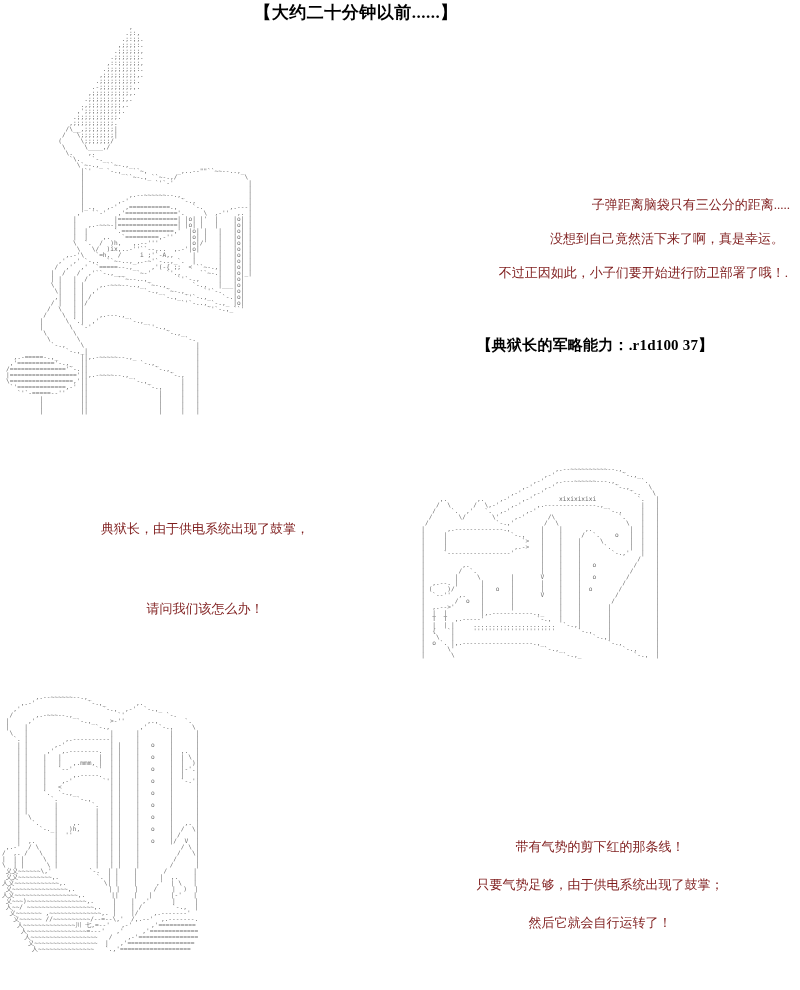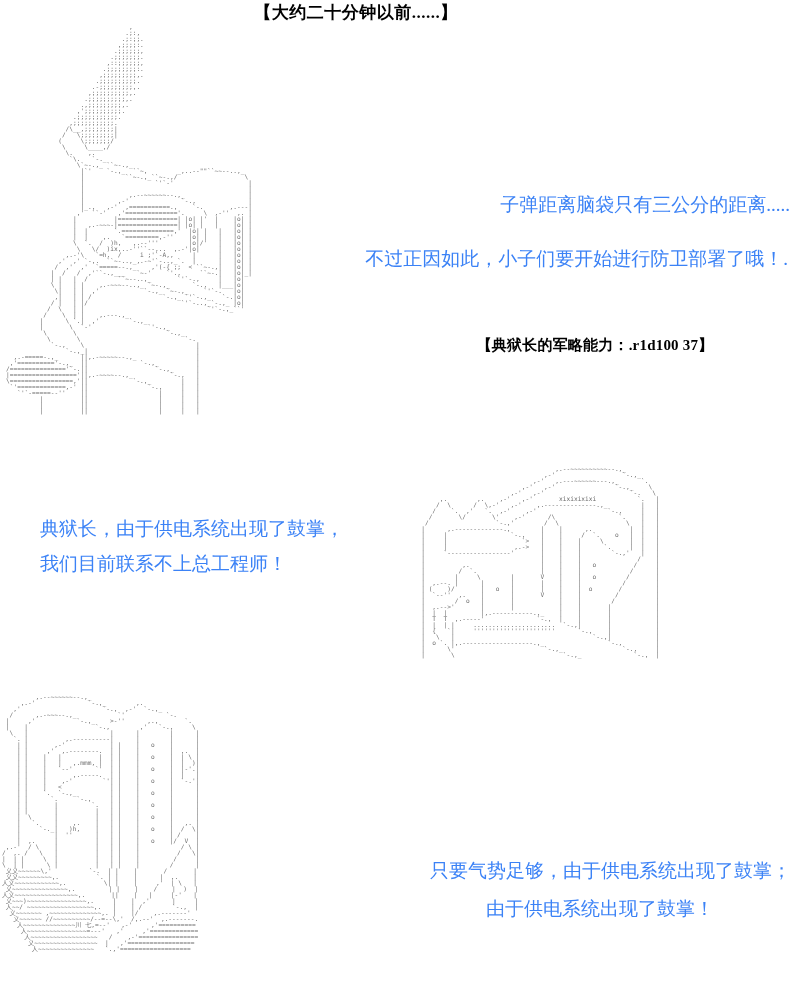--- a/index.html
+++ b/index.html
@@ -59,23 +59,23 @@
   .aa-3 {
     top: 694px;
     left: 2px;
     width: 420px;
   }
 
   
   .dialogue {
     position: absolute;
     font-family: "Liberation Serif", serif;
-    font-size: 19px;
+    font-size: 13px;
     line-height: 14px;
-    color: #3b82f6;
+    color: #7f1d1d;
   }
   .dialogue .line {
     white-space: pre;
     margin: 0;
     padding: 0;
   }
   .dialogue .spacer {
     height: 20px;
   }
 
@@ -99,21 +99,21 @@
     font-size: 15px;
     line-height: 18px;
     white-space: pre;
     letter-spacing: 0.2px;
   }
 
   .dlg-2 {
     top: 522px;
     left: 40px;
     width: 330px;
-    text-align: left;
+    text-align: center;
     font-family: Liberation Serif, serif;
   }
 
   .dlg-3 {
     top: 840px;
     left: 430px;
     width: 340px;
     text-align: center;
   }
 
@@ -190,32 +190,33 @@
  `'=============,-' ||                `-.,     |   |
    `'`-=====--''    ||                   |     |   |
          |          ||                   |     |   |
          |          ||                   |     |   |
          |          ||                   |     |   |
 </pre>
 
 <div class="dialogue dlg-1">
   <div class="line l1">子弹距离脑袋只有三公分的距离.....</div>
   <div class="spacer"></div>
+  <div class="line l2">没想到自己竟然活下来了啊，真是幸运。</div>
   <div class="spacer"></div>
   <div class="line l3">不过正因如此，小子们要开始进行防卫部署了哦！.</div>
 </div>
 
 <div class="dlg-roll">【典狱长的军略能力：.r1d100 37】</div>
 
 <div class="dialogue dlg-2">
   <div class="line">典狱长，由于供电系统出现了鼓掌，</div>
   <div class="gap-sm"></div>
-  <div class="line">我们目前联系不上总工程师！</div>
   <div class="gap-md"></div>
   <div class="gap-sm"></div>
+  <div class="line">请问我们该怎么办！</div>
 </div>
 
 <pre class="aa aa-2" style="color: rgb(110, 110, 110);">                                       ,.--~~~~~~~~~~--.,_
                                     ,-'                  `-.,_
                                  ,-'   ,.---~~~~~~---.,_      `.
                               ,-'   ,-'                `-.,_    \
                            ,-'   ,-'                       `-.   \
         ,.        ,.    ,-'   ,-'       xixixixixi           `.   |
        /  \      /  \,-'   ,-'    ,.--------------.,_         |   |
       /    `.  ,'   `.  ,-'    ,-'                   `-.,     |   |
@@ -284,17 +285,18 @@
   义~~~~~~~ ,~~~~~~~~~~~~~~,. |    |/    ,.-------'
    义~~~~~~ //~~~~~~~~~~/--=--\,'  /,.--'  ,.-------.
     人~~~~~~~~~~~~~~川 七,=--'   ,-'     ,'==========
      人~~~~~~~~~~~~~~~~=---'   ,'     ,'=============
       人~~~~~~~~~~~~~~~~~~   /    ,-'================
        义~~~~~~~~~~~~~~~~~  |   ,'==================
         人~~~~~~~~~~~~~~~   `.,'===================
 </pre>
 
 <div class="dialogue dlg-3">
+  <div class="line">带有气势的剪下红的那条线！</div>
   <div class="gap-md"></div>
   <div class="line">只要气势足够，由于供电系统出现了鼓掌；</div>
   <div class="gap-md"></div>
-  <div class="line">由于供电系统出现了鼓掌！</div>
+  <div class="line">然后它就会自行运转了！</div>
 </div>
 
 </body></html>

